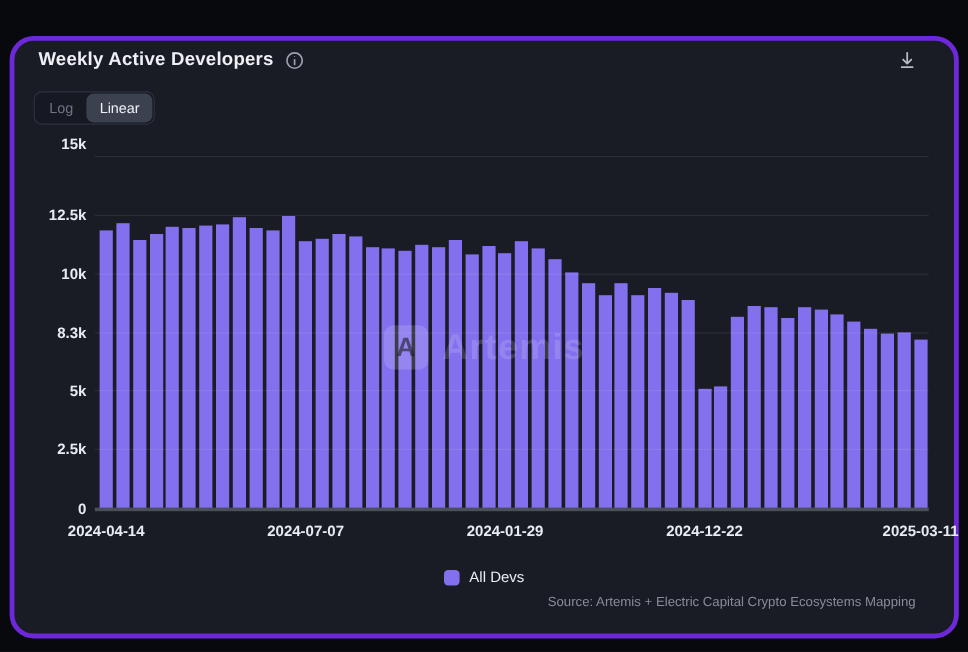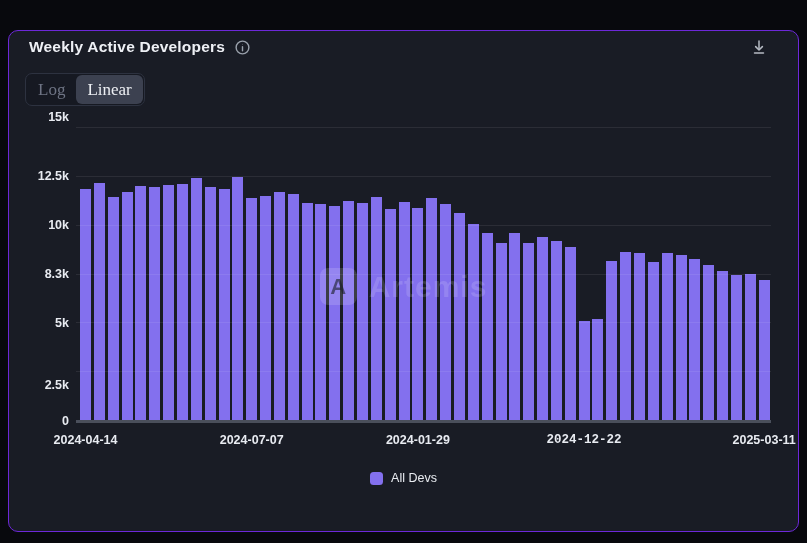--- a/index.html
+++ b/index.html
@@ -4,40 +4,40 @@
 <style>
   html,body{margin:0;padding:0;}
   body{
     width:807px;height:543px;position:relative;overflow:hidden;
     background:#08090d;
     font-family:"Liberation Sans",sans-serif;
     -webkit-font-smoothing:antialiased;
   }
   .card{
     position:absolute;left:8px;top:30px;width:791px;height:502px;
-    background:#191c25;border:1px solid #6d28d9;border-radius:10px;
+    background:#191c25;border:4px solid #6d28d9;border-radius:20px;
     box-sizing:border-box;
   }
   .header{position:absolute;left:20px;top:7px;display:flex;align-items:center;gap:9px;}
   .title{font-size:15.5px;font-weight:700;color:#eef0f5;letter-spacing:.2px;}
   .icon{display:inline-flex;align-items:center;justify-content:center;}
   .info-icon{width:17px;height:17px;color:#99a0ab;}
   .download-btn{
     position:absolute;right:28px;top:5px;width:22px;height:22px;
     color:#b6bbc4;cursor:pointer;background:none;border:none;padding:0;
     display:flex;align-items:center;justify-content:center;
   }
   .toggle{
     position:absolute;left:16px;top:42px;display:inline-flex;
     border:1px solid #2d3240;border-radius:7px;background:#161922;padding:1px;
   }
   .seg{
-    font-size:17px;line-height:1;padding:6px 11px;border-radius:6px;
+    font-size:12px;line-height:1;padding:6px 11px;border-radius:6px;
     color:#6e7484;cursor:pointer;background:none;border:none;
-    font-family:Liberation Serif, serif;
+    font-family:Liberation Sans, sans-serif;
   }
   .seg.selected{background:#3c4150;color:#edeff3;font-weight:500;}
   .plot{position:absolute;left:67px;top:97px;width:695px;height:293px;}
   .gridline{
     position:absolute;left:0;right:0;height:1px;
     background:rgba(255,255,255,0.08);z-index:3;pointer-events:none;
   }
   .axis-line{
     position:absolute;left:0;right:0;bottom:-2px;height:3px;
     background:#4a4f5b;z-index:4;
@@ -97,21 +97,21 @@
     </span>
   </button>
 
   <div class="toggle">
     <button class="seg">Log</button>
     <button class="seg selected">Linear</button>
   </div>
 
   <div class="y-axis">
       <div class="y-tick" style="bottom: 0px;">0</div>
-      <div class="y-tick" style="bottom: 36px;">2.5k</div>
+      <div class="y-tick" style="bottom: 50px;">2.5k</div>
       <div class="y-tick" style="bottom: 97.6667px;">5k</div>
       <div class="y-tick" style="bottom: 146.5px;">8.3k</div>
       <div class="y-tick" style="bottom: 195.333px;">10k</div>
       <div class="y-tick" style="bottom: 244.167px; text-align: right;">12.5k</div>
       <div class="y-tick" style="bottom: 304px;">15k</div>
     </div>
 
   <div class="plot">
     <div class="axis-line"></div>
   <div class="gridline" style="bottom: 48.8333px;"></div>
@@ -174,23 +174,24 @@
 
   <div class="watermark">
     <span class="wm-logo">A</span>
     <span class="wm-text">Artemis</span>
   </div>
 
   <div class="x-axis">
       <div class="x-tick" style="left: 9.5px;">2024-04-14</div>
       <div class="x-tick" style="left: 175.7px;">2024-07-07</div>
       <div class="x-tick" style="left: 341.9px;">2024-01-29</div>
-      <div class="x-tick" style="left: 508.1px; font-family: Liberation Mono, monospace;">2024-12-22</div>
+      <div class="x-tick" style="left: 508.1px;">2024-12-22</div>
       <div class="x-tick" style="left: 688.15px;">2025-03-11</div>
     </div>
 
   <div class="legend">
     <span class="legend-swatch" style="background: rgb(131, 112, 238);"></span>
     <span class="legend-label">All Devs</span>
   </div>
 
+  <div class="source">Source: Artemis + Electric Capital Crypto Ecosystems Mapping</div>
 
 </div>
 
 </body></html>

